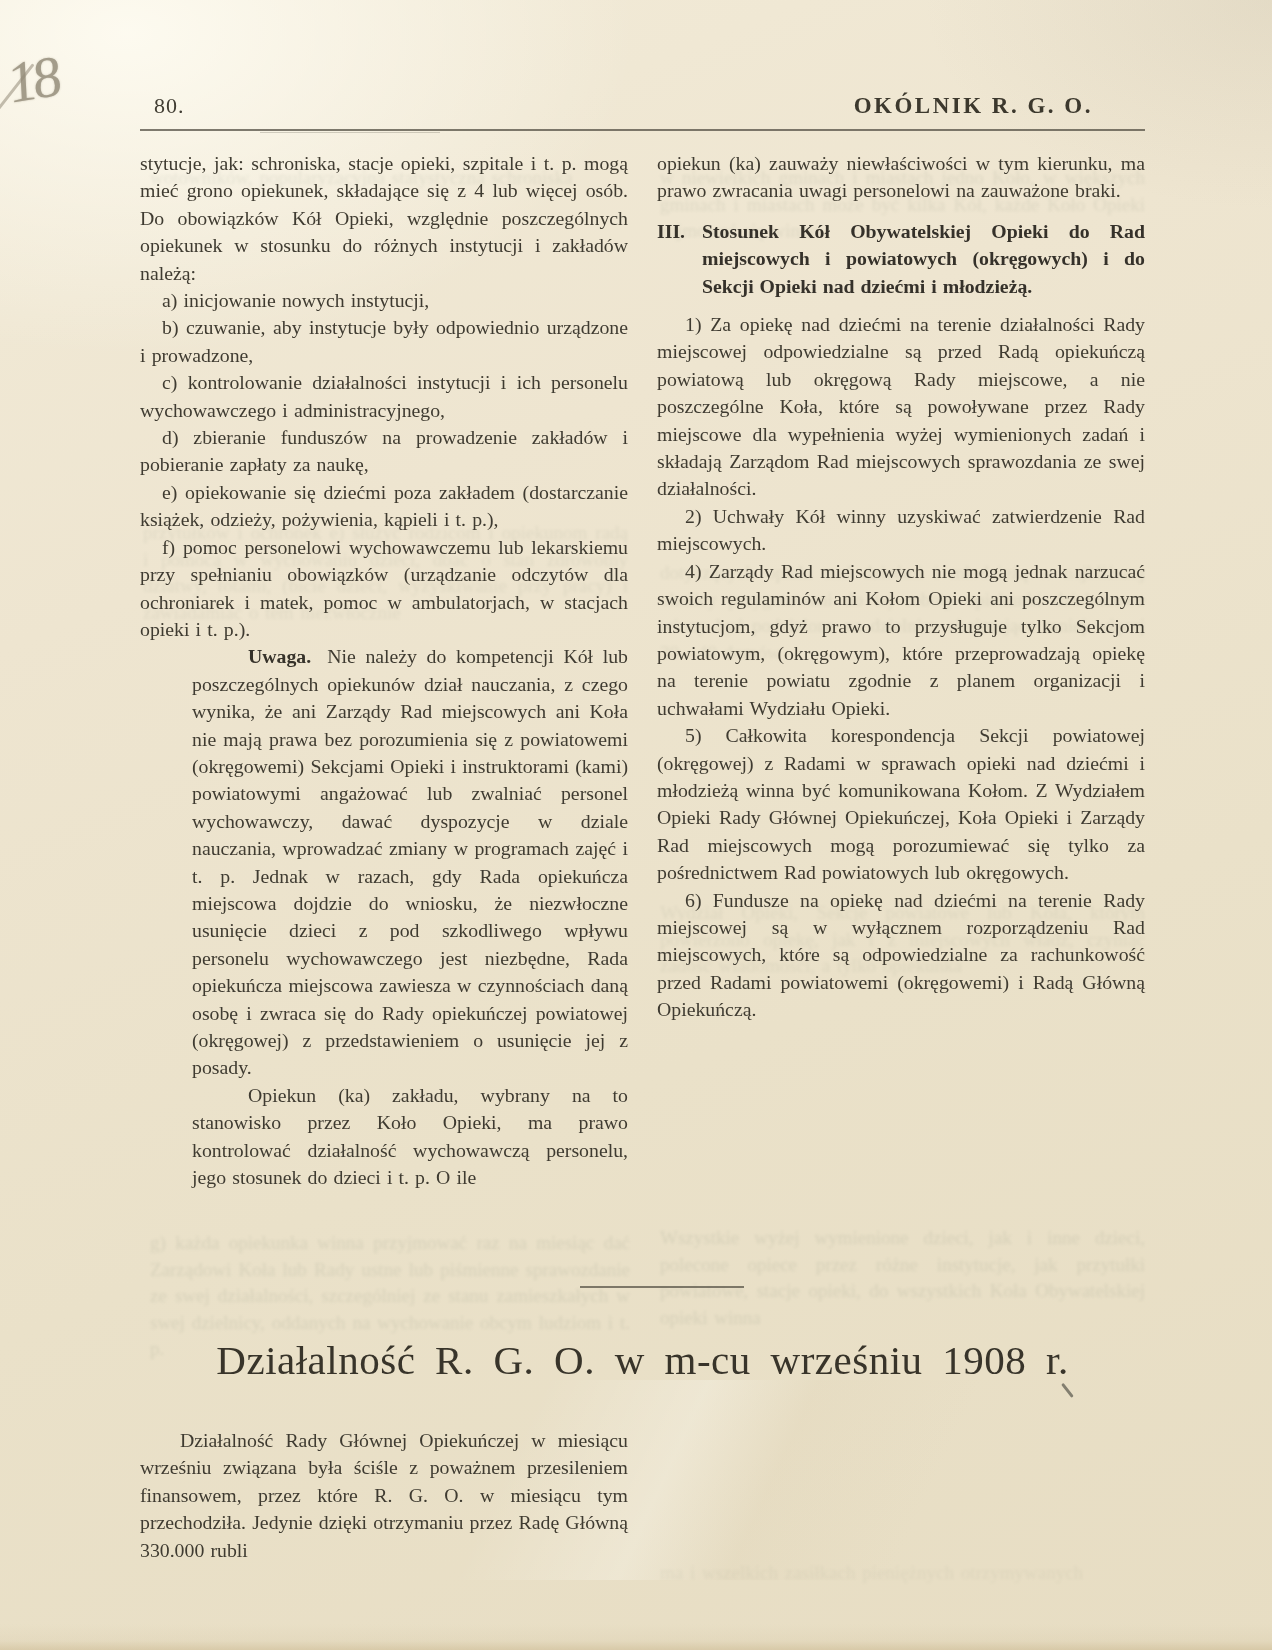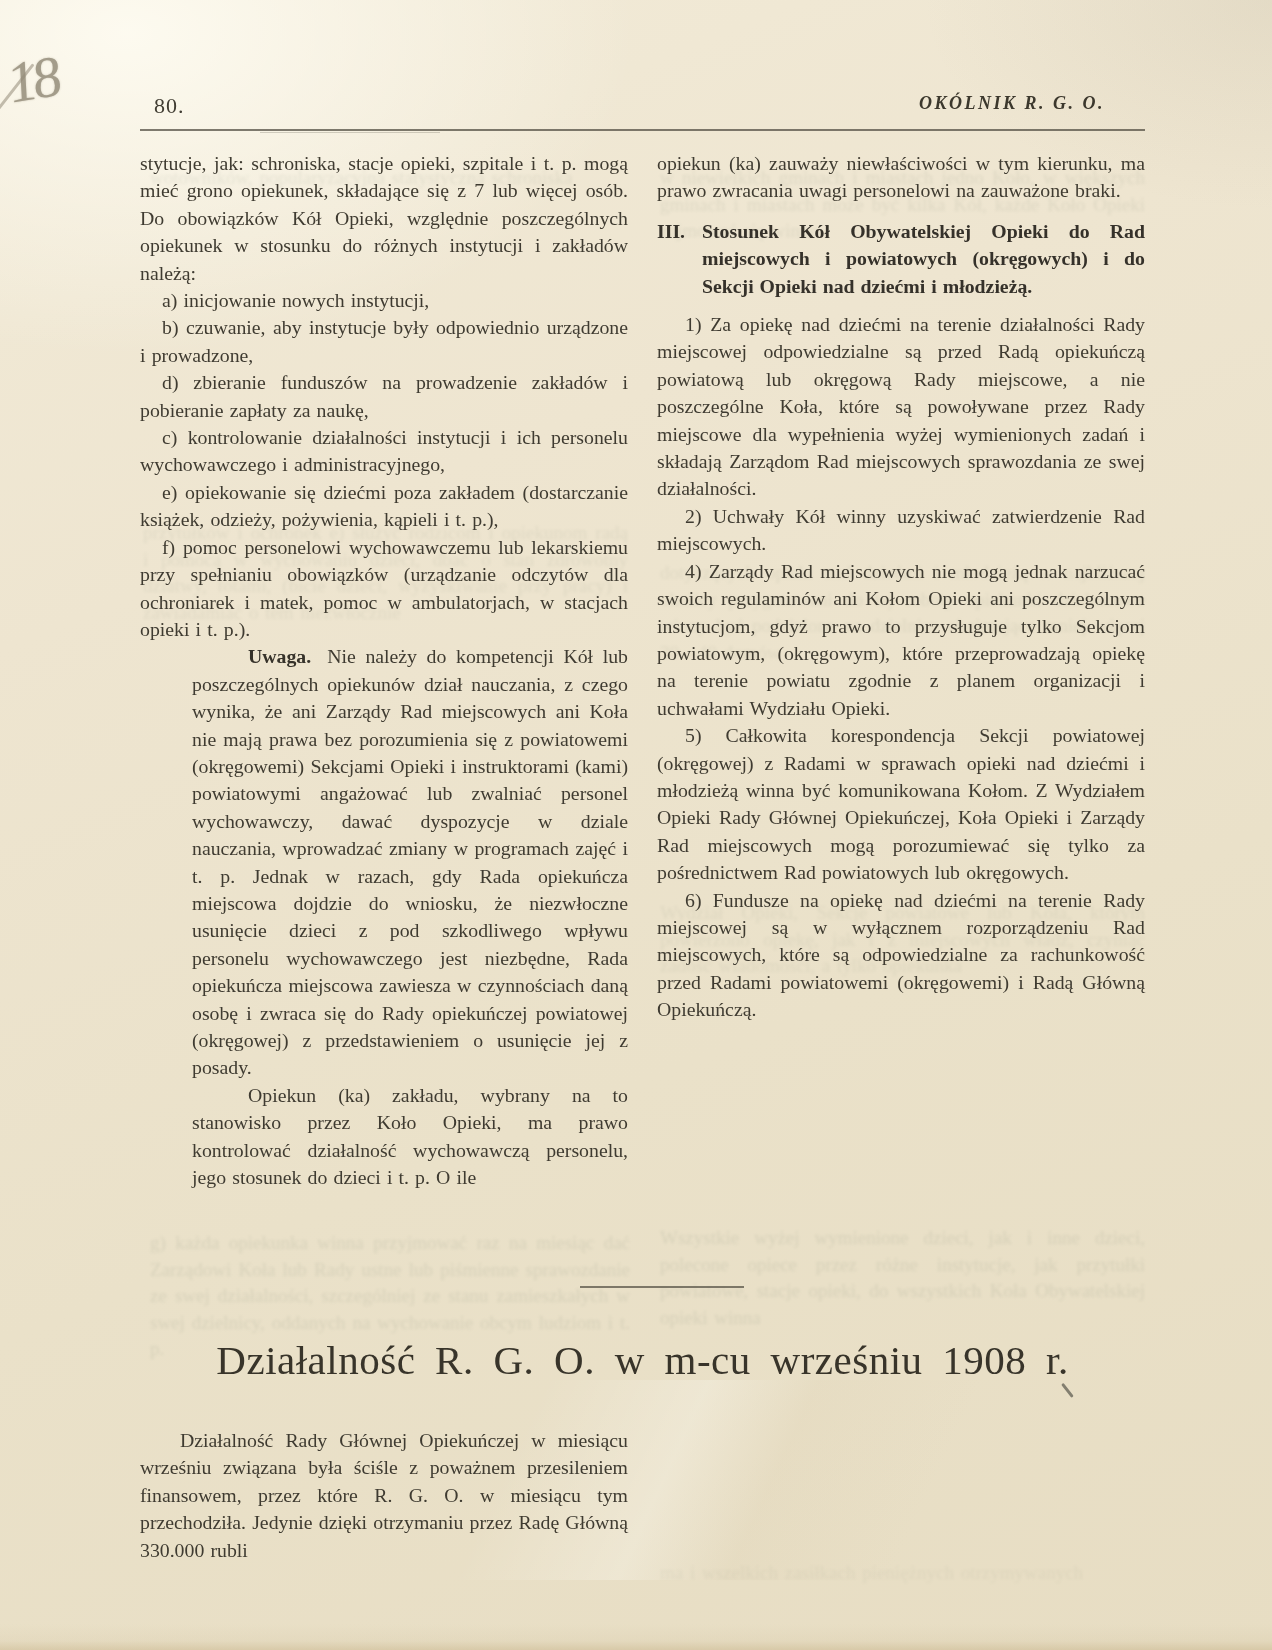--- a/index.html
+++ b/index.html
@@ -18,21 +18,21 @@
   .page::before{ 
     content:"";position:absolute;left:0;top:1380px;width:100%;height:200px;pointer-events:none;
     background:linear-gradient(115deg, rgba(255,255,255,0) 40%, rgba(255,255,250,.25) 52%, rgba(214,200,168,.12) 60%, rgba(255,255,255,0) 72%);
   }
 
   .content{position:absolute;left:140px;top:95px;width:1005px;height:1540px;}
 
   
   .header-row{position:absolute;top:-2px;left:0;width:1005px;display:flex;justify-content:space-between;align-items:flex-start;}
   .page-num{font-size:22px;color:#413d33;margin-left:14px;letter-spacing:1px;}
-  .running-title{font-style:italic;font-weight:600;font-size:18px;color:#3c382d;letter-spacing:2.5px;margin-right:40px;}
+  .running-title{font-weight:600;font-size:23px;color:#3c382d;letter-spacing:2.5px;margin-right:52px;}
   .head-rule{position:absolute;top:34px;left:0;width:1005px;height:2px;background:#4e4a3e;opacity:.72;}
   .head-rule::after{content:"";position:absolute;top:3px;left:120px;width:180px;height:1px;background:#5a5547;opacity:.35;}
 
   
   .top-columns{position:absolute;top:55px;left:0;width:1005px;display:flex;gap:29px;}
   .bottom-columns{position:absolute;top:1332px;left:0;width:1005px;display:flex;gap:29px;flex-direction:column;}
   .col{width:488px;}
   .col p{margin:0;text-align:justify;font-size:19.8px;line-height:27.4px;color:#3f3b31;word-spacing:1.2px;}
   .indent{text-indent:22px;}
   .pt{text-indent:28px;}
@@ -91,25 +91,25 @@
 
     <div class="header-row">
       <span class="page-num">80.</span>
       <span class="running-title">OKÓLNIK R. G. O.</span>
     </div>
     <div class="head-rule"></div>
 
     <div class="top-columns">
 
       <div class="col">
-        <p>stytucje, jak: schroniska, stacje opieki, szpitale i t. p. mogą mieć grono opiekunek, składające się z 7 lub więcej osób. Do obowiązków Kół Opieki, względnie poszczególnych opiekunek w stosunku do różnych instytucji i zakładów należą:</p>
+        <p>stytucje, jak: schroniska, stacje opieki, szpitale i t. p. mogą mieć grono opiekunek, składające się z 4 lub więcej osób. Do obowiązków Kół Opieki, względnie poszczególnych opiekunek w stosunku do różnych instytucji i zakładów należą:</p>
         <p class="indent">a) inicjowanie nowych instytucji,</p>
         <p class="indent">b) czuwanie, aby instytucje były odpowiednio urządzone i prowadzone,</p>
+        <p class="indent">c) kontrolowanie działalności instytucji i ich personelu wychowawczego i administracyjnego,</p>
         <p class="indent">d) zbieranie funduszów na prowadzenie zakładów i pobieranie zapłaty za naukę,</p>
-        <p class="indent">c) kontrolowanie działalności instytucji i ich personelu wychowawczego i administracyjnego,</p>
         <p class="indent">e) opiekowanie się dziećmi poza zakładem (dostarczanie książek, odzieży, pożywienia, kąpieli i t. p.),</p>
         <p class="indent">f) pomoc personelowi wychowawczemu lub lekarskiemu przy spełnianiu obowiązków (urządzanie odczytów dla ochroniarek i matek, pomoc w ambulatorjach, w stacjach opieki i t. p.).</p>
         <div class="note">
           <p><span class="note-label">Uwaga.</span><span>Nie należy do kompetencji Kół lub poszczególnych opiekunów dział nauczania, z czego wynika, że ani Zarządy Rad miejscowych ani Koła nie mają prawa bez porozumienia się z powiatowemi (okręgowemi) Sekcjami Opieki i instruktorami (kami) powiatowymi angażować lub zwalniać personel wychowawczy, dawać dyspozycje w dziale nauczania, wprowadzać zmiany w programach zajęć i t. p. Jednak w razach, gdy Rada opiekuńcza miejscowa dojdzie do wniosku, że niezwłoczne usunięcie dzieci z pod szkodliwego wpływu personelu wychowawczego jest niezbędne, Rada opiekuńcza miejscowa zawiesza w czynnościach daną osobę i zwraca się do Rady opiekuńczej powiatowej (okręgowej) z przedstawieniem o usunięcie jej z posady.</span></p>
           <p>Opiekun (ka) zakładu, wybrany na to stanowisko przez Koło Opieki, ma prawo kontrolować działalność wychowawczą personelu, jego stosunek do dzieci i t. p. O ile</p>
         </div>
       </div>
 
       <div class="col">
         <p>opiekun (ka) zauważy niewłaściwości w tym kierunku, ma prawo zwracania uwagi personelowi na zauważone braki.</p>

